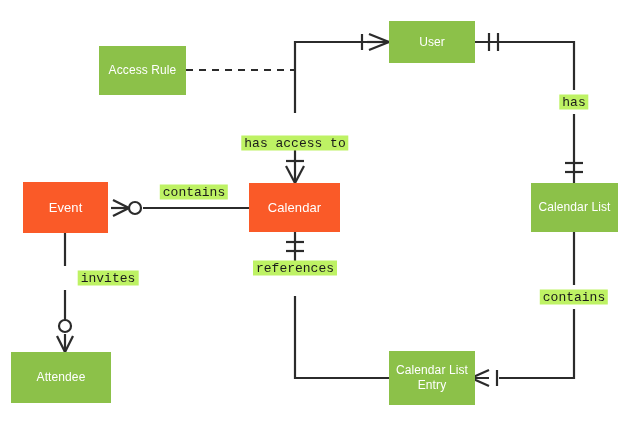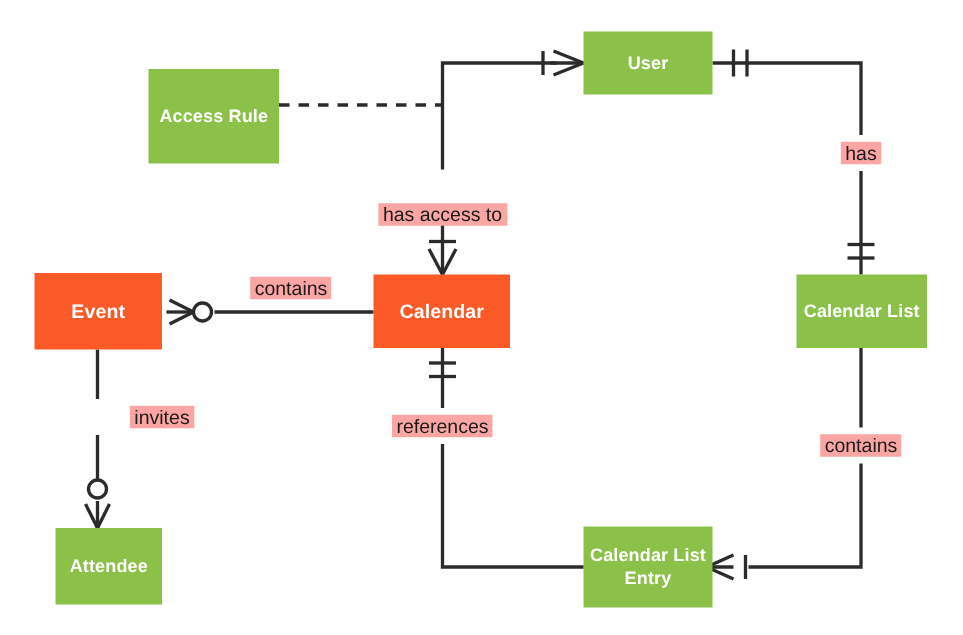--- a/index.html
+++ b/index.html
@@ -30,35 +30,34 @@
     align-items: center;
     justify-content: center;
     text-align: center;
     color: #ffffff;
     font-size: 12px;
     line-height: 15px;
     font-family: "Liberation Sans", sans-serif;
     box-sizing: border-box;
     padding: 12px 4px;
     letter-spacing: 0.1px;
-    font-weight: bold;
   }
   .entity-label {
     display: block;
     white-space: pre-line;
   }
   .rel-label {
     position: absolute;
     color: #1a1a1a;
     font-size: 13px;
     line-height: 15px;
-    font-family: Liberation Sans, sans-serif;
+    font-family: Liberation Mono, monospace;
     white-space: nowrap;
     transform: translate(-50%, -50%);
-    background: #fca5a5;
+    background: #bef264;
     padding: 0 3px;
     text-align: center;
   }
 </style>
 </head>
 <body>
 
 <div id="diagram-canvas">
 
   <svg id="er-svg" viewBox="0 0 642 423" xmlns="http://www.w3.org/2000/svg">
@@ -126,54 +125,54 @@
       <g>
         <path d="M497,370 L497,386"></path>
         <path d="M389,378 L489,378"></path>
         <path d="M471,378 L489,370"></path>
         <path d="M471,378 L489,386"></path>
       </g>
 
     </g>
   </svg>
 
-  <div class="entity-box" style="left:99px; top:46px; width:87px; height:63px; background:#8CC149;">
+  <div class="entity-box" style="left:99px; top:46px; width:87px; height:49px; background:#8CC149;">
     <span class="entity-label">Access Rule</span>
   </div>
 
   <div class="entity-box" style="left:389px; top:21px; width:86px; height:42px; background:#8CC149;">
     <span class="entity-label">User</span>
   </div>
 
   <div class="entity-box" style="left:23px; top:182px; width:85px; height:51px; background:#FA5A28; font-size:13px;">
     <span class="entity-label">Event</span>
   </div>
 
   <div class="entity-box" style="left:249px; top:183px; width:91px; height:49px; background:#FA5A28; font-size:13px;">
     <span class="entity-label">Calendar</span>
   </div>
 
   <div class="entity-box" style="left:531px; top:183px; width:87px; height:49px; background:#8CC149;">
     <span class="entity-label">Calendar List</span>
   </div>
 
-  <div class="entity-box" style="left:37px; top:352px; width:71px; height:51px; background:#8CC149;">
+  <div class="entity-box" style="left:11px; top:352px; width:100px; height:51px; background:#8CC149;">
     <span class="entity-label">Attendee</span>
   </div>
 
   <div class="entity-box" style="left:389px; top:351px; width:86px; height:54px; background:#8CC149;">
     <span class="entity-label">Calendar List
 Entry</span>
   </div>
 
   <div class="rel-label" style="left:295px; top:125px;margin-top:18px;">has access to</div>
 
   <div class="rel-label" style="left:194px; top:192px;">contains</div>
 
   <div class="rel-label" style="left:65px; top:278px;margin-left:43px;">invites</div>
 
-  <div class="rel-label" style="left:295px; top:284px;">references</div>
+  <div class="rel-label" style="left:295px; top:268px;">references</div>
 
   <div class="rel-label" style="left:574px; top:102px;">has</div>
 
   <div class="rel-label" style="left:574px; top:297px;">contains</div>
 
 </div>
 
 </body></html>

